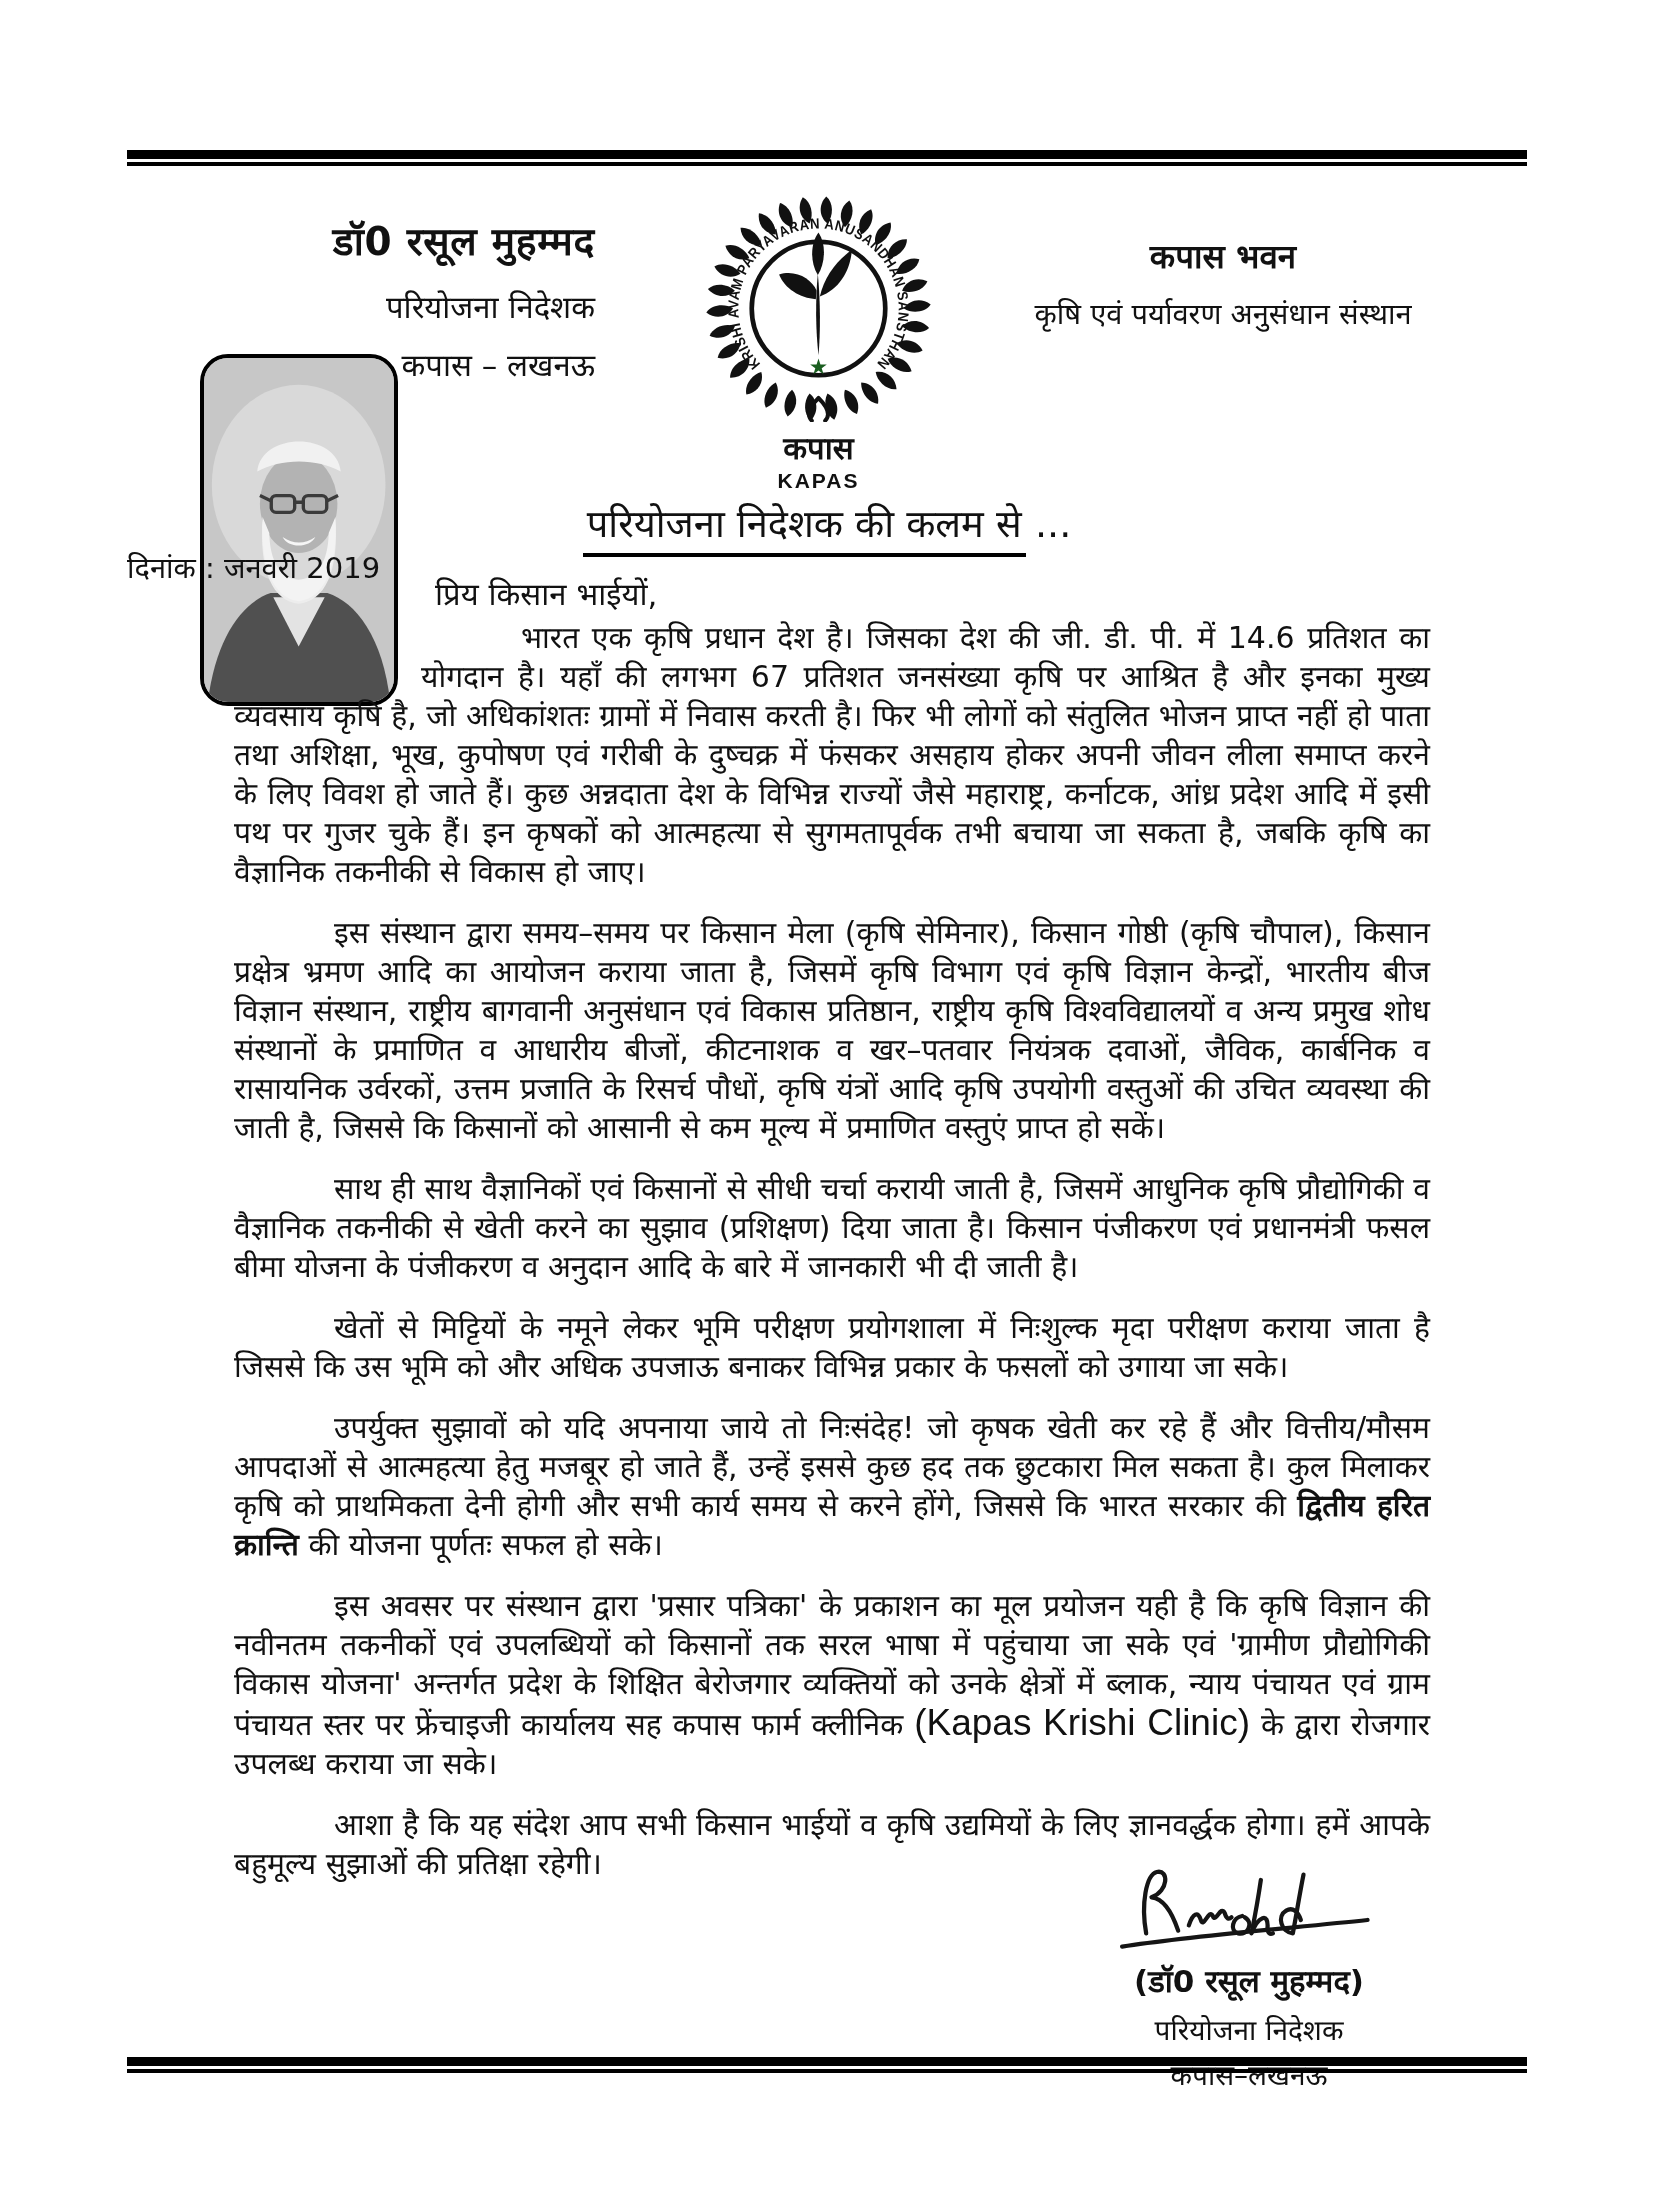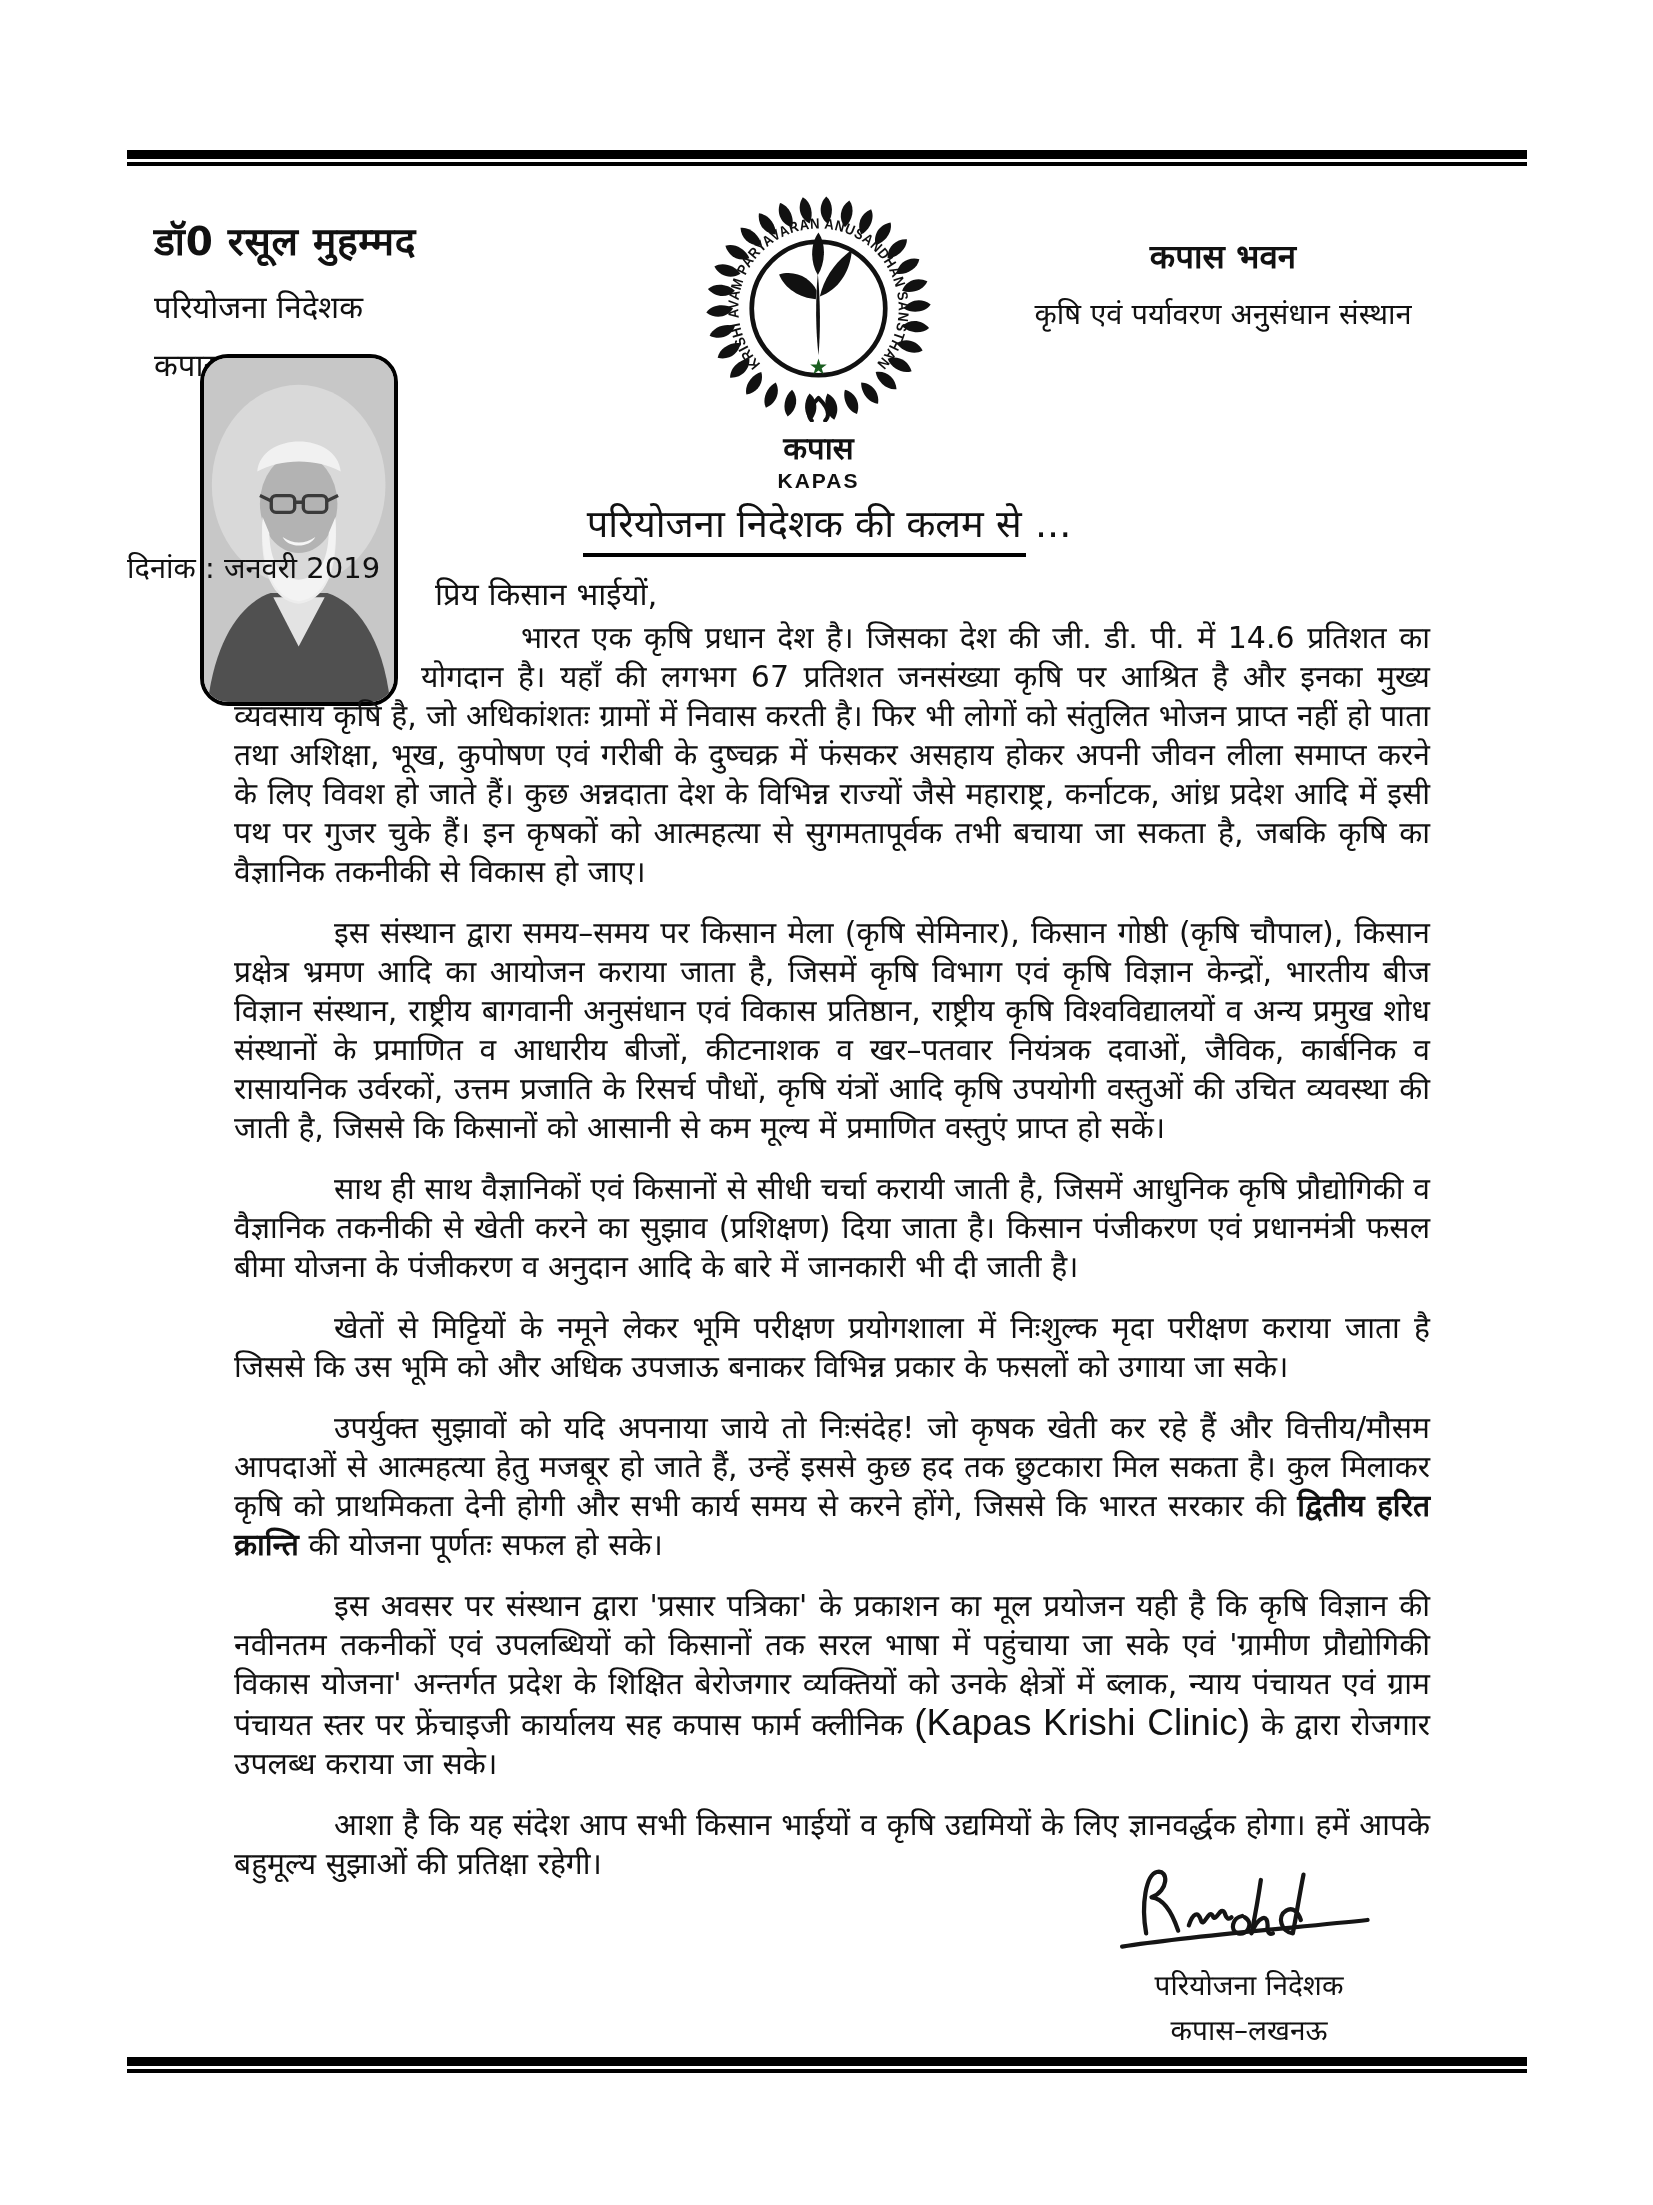--- a/index.html
+++ b/index.html
@@ -7,21 +7,21 @@
     position:relative; width:1654px; height:2205px; background:#ffffff;
     font-family:"DejaVu Sans",sans-serif; color:#111; overflow:hidden;
   }
   
   .rule{position:absolute; left:127px; width:1400px;}
   .rule .thick{height:8.7px;background:#000;}
   .rule .thin{height:4px;background:#000;margin-top:3.3px;}
   .rule-top{top:150px;}
   .rule-bottom{top:2057px;}
   
-  .hdr-left{position:absolute; left:154px; top:213px; width:441px; text-align:left;}
+  .hdr-left{position:absolute; left:154px; top:213px; width:441px; text-align:right;}
   .hdr-left .name{font-size:39px; font-weight:bold; letter-spacing:0.7px;}
   .hdr-left .role{font-size:31px; margin-top:18.7px;}
   .hdr-left .org{font-size:31px; margin-top:16px;}
   .hdr-right{position:absolute; left:969px; top:233px; width:508px; text-align:center;}
   .hdr-right .l1{font-size:33px; font-weight:bold;}
   .hdr-right .l2{font-size:29px; margin-top:14.7px;}
   .hdr-right .l3{font-size:29px; margin-top:12px;}
   
   .emblem-wrap{position:absolute; left:705px; top:195px; width:227px; text-align:center;}
   .emblem{display:block; margin:0 auto;}
@@ -171,20 +171,21 @@
     <svg class="sig-script" width="287" height="100" viewBox="0 0 215 75" xmlns="http://www.w3.org/2000/svg">
       <g stroke="#151515" stroke-width="3.2" fill="none" stroke-linecap="round" stroke-linejoin="round">
         <path d="M30,58 C26,36 30,14 38,12 C47,10 47,26 34,31 C44,32 50,44 54,56"></path>
         <path d="M62,52 c3,-9 7,-11 9,-4 c2,7 6,-9 9,-3 c2,6 6,-9 9,-2 c1,4 3,5 5,3"></path>
         <path d="M102,45 c-7,1 -10,11 -3,13 c7,2 12,-8 5,-12"></path>
         <path d="M116,18 c-2,14 -5,30 -7,40 c5,-13 13,-16 12,-4 c0,4 2,5 4,4"></path>
         <path d="M148,14 c-3,15 -6,34 -8,44 c-9,-1 -12,-13 -5,-17 c5,-3 9,1 11,7"></path>
         <path d="M12,68 C62,60 140,54 196,48"></path>
       </g>
     </svg>
+    <div class="sig-name">(डॉ0 रसूल मुहम्मद)</div>
     <div class="sig-role">परियोजना निदेशक</div>
     <div class="sig-org">कपास–लखनऊ</div>
   </div>
 
   <div class="rule rule-bottom">
     <div class="thick"></div>
     <div class="thin"></div>
   </div>
 
 </div>

